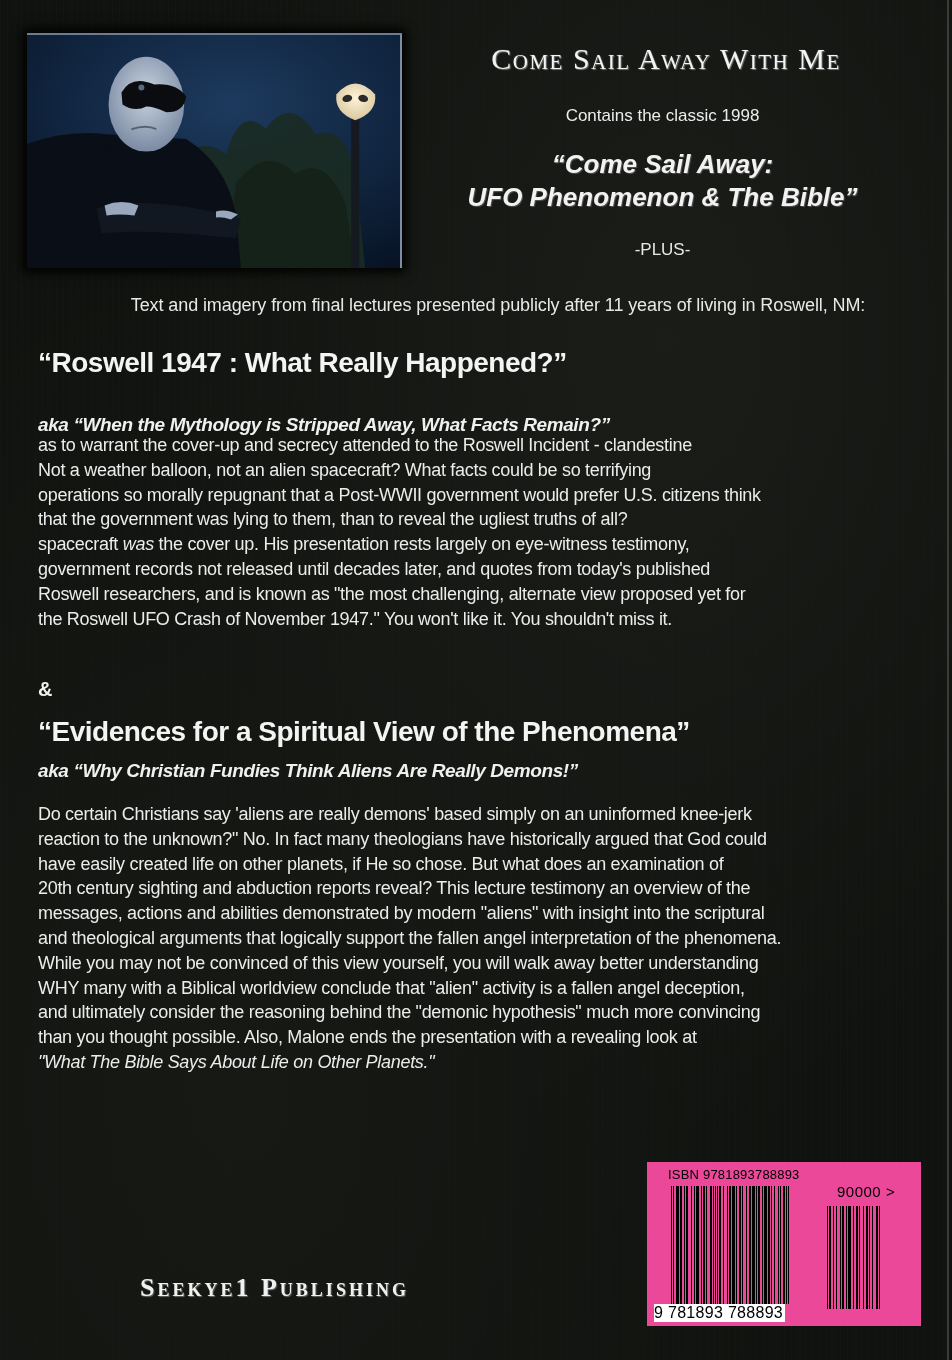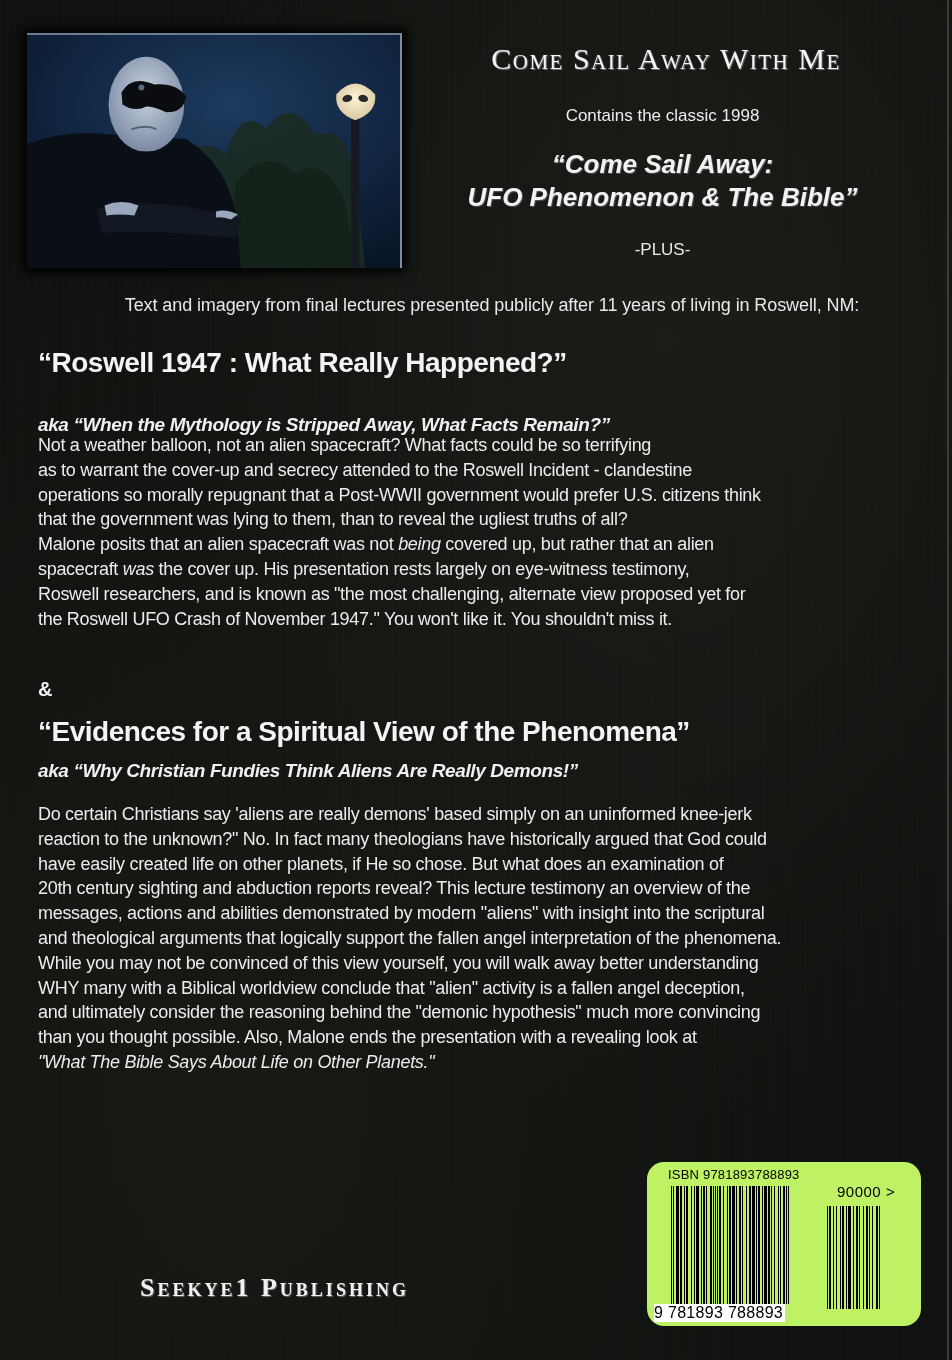--- a/index.html
+++ b/index.html
@@ -44,21 +44,21 @@
   .classic-title {
     position: absolute; left: 410px; top: 148px; width: 505px; text-align: center;
     font-size: 26px; font-weight: bold; font-style: italic; line-height: 33px;
     color: #f2f2f2; text-shadow: 1px 1px 1px #555;
   }
   .plus {
     position: absolute; left: 410px; top: 240px; width: 505px; text-align: center;
     font-size: 17px; color: #e8e8e8;
   }
   .intro {
-    position: absolute; left: 42px; top: 295px; width: 900px; text-align: center;
+    position: absolute; left: 48px; top: 295px; width: 900px; text-align: center;
     font-size: 18px; color: #e8e8e8; letter-spacing: -0.1px;
   }
 
   
   .lec-title {
     position: absolute; left: 38px; width: 890px;
     font-size: 28px; font-weight: bold; color: #f4f4f4;
     letter-spacing: -0.5px;
   }
   .lec-aka {
@@ -80,21 +80,21 @@
   .publisher {
     position: absolute; left: 140px; top: 1233px; width: 380px;
     font-family: "Liberation Serif", serif; font-weight: bold;
     font-size: 26px; letter-spacing: 3px; font-variant: small-caps;
     color: #f0f0f0; text-shadow: 1px 1px 1px #666; margin-top: 40px;
   }
 
   
   .barcode {
     position: absolute; left: 647px; top: 1162px; width: 274px; height: 164px;
-    background: #bef264; color: #000; border-radius: 17px;
+    background: #ec4899; color: #000;
   }
   .barcode .isbn-label {
     position: absolute; left: 21px; top: 5px; font-size: 13px; letter-spacing: 0.2px;
   }
   .barcode .addon-label {
     position: absolute; left: 190px; top: 21px; font-size: 15px; letter-spacing: 0.5px;
   }
   .barcode .num-bottom {
     position: absolute; left: 7px; top: 142px; font-size: 16px; letter-spacing: 0.3px;
     background: #fff; padding-right: 2px;
@@ -153,26 +153,26 @@
 <div class="classic-title">
   <div>“Come Sail Away:</div>
   <div>UFO Phenomenon &amp; The Bible”</div>
 </div>
 <div class="plus">-PLUS-</div>
 <div class="intro">Text and imagery from final lectures presented publicly after 11 years of living in Roswell, NM:</div>
 
 <div class="lec-title" style="top:347px;">“Roswell 1947 : What Really Happened?”</div>
 <div class="lec-aka" style="top:374px;margin-top:40px;">aka “When the Mythology is Stripped Away, What Facts Remain?”</div>
 <div class="lec-body" style="top:433px;">
+    <span class="line">as to warrant the cover-up and secrecy attended to the Roswell Incident - clandestine</span>
     <span class="line">Not a weather balloon, not an alien spacecraft? What facts could be so terrifying</span>
-    <span class="line">as to warrant the cover-up and secrecy attended to the Roswell Incident - clandestine</span>
     <span class="line">operations so morally repugnant that a Post-WWII government would prefer U.S. citizens think</span>
     <span class="line">that the government was lying to them, than to reveal the ugliest truths of all?</span>
-    <span class="line">Malone posits that an alien spacecraft was not <i>being</i> covered up, but rather that an alien</span>
     <span class="line">spacecraft <i>was</i> the cover up. His presentation rests largely on eye-witness testimony,</span>
+    <span class="line">government records not released until decades later, and quotes from today's published</span>
     <span class="line">Roswell researchers, and is known as "the most challenging, alternate view proposed yet for</span>
     <span class="line">the Roswell UFO Crash of November 1947." You won't like it. You shouldn't miss it.</span>
   </div>
 
 <div class="amp">&amp;</div>
 
 <div class="lec-title" style="top:716px;">“Evidences for a Spiritual View of the Phenomena”</div>
 <div class="lec-aka" style="top:760px;">aka “Why Christian Fundies Think Aliens Are Really Demons!”</div>
 <div class="lec-body" style="top:802px;">
     <span class="line">Do certain Christians say 'aliens are really demons' based simply on an uninformed knee-jerk</span>

